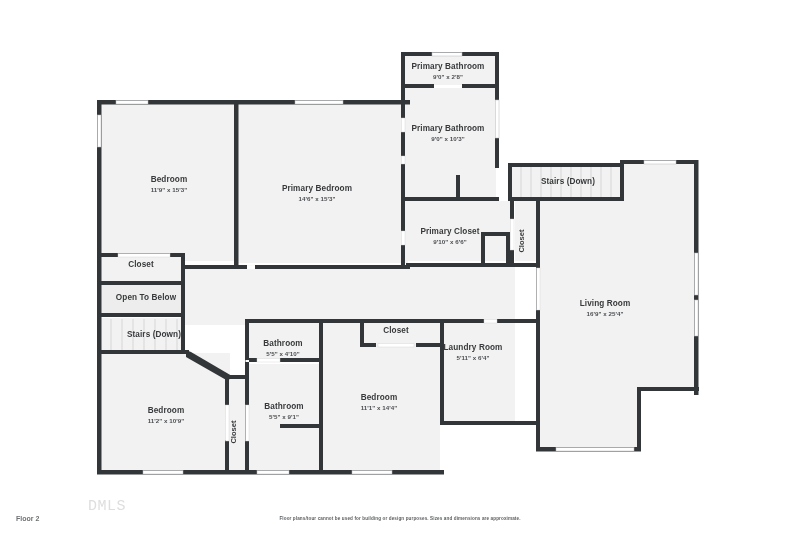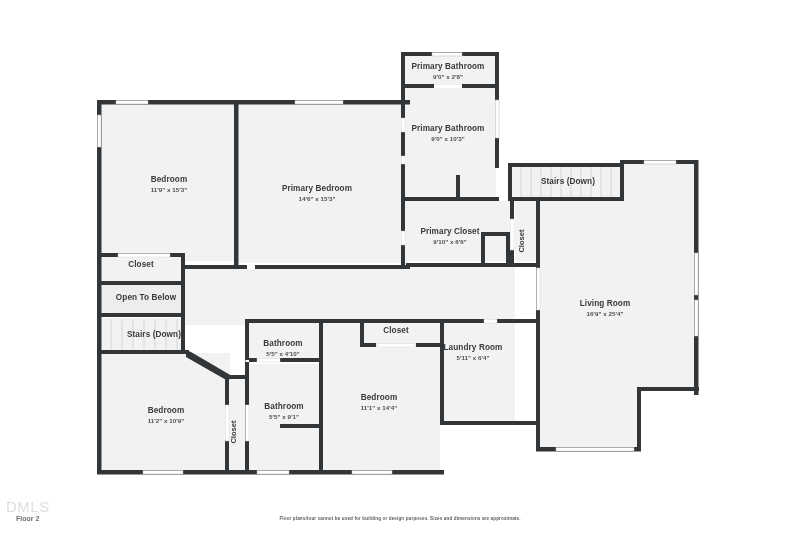--- a/index.html
+++ b/index.html
@@ -60,26 +60,27 @@
     color: #5b5e61;
     letter-spacing: 0.12px;
   }
   .watermark {
     position: absolute;
     left: 6px;
     top: 499px;
     width: 120px;
   }
   .watermark-logo {
-    font-family: Liberation Sans, sans-serif;
+    font-family: Liberation Mono, monospace;
     font-size: 15px;
     font-weight: 400;
     color: #dedede;
     letter-spacing: 0.5px;
     line-height: 15px;
+    text-align: right;
   }
   .watermark-floor {
     font-family: "Liberation Sans", sans-serif;
     font-size: 7px;
     font-weight: bold;
     color: #6e7174;
     margin-left: 10px;
     margin-top: 1px;
   }
 </style>

